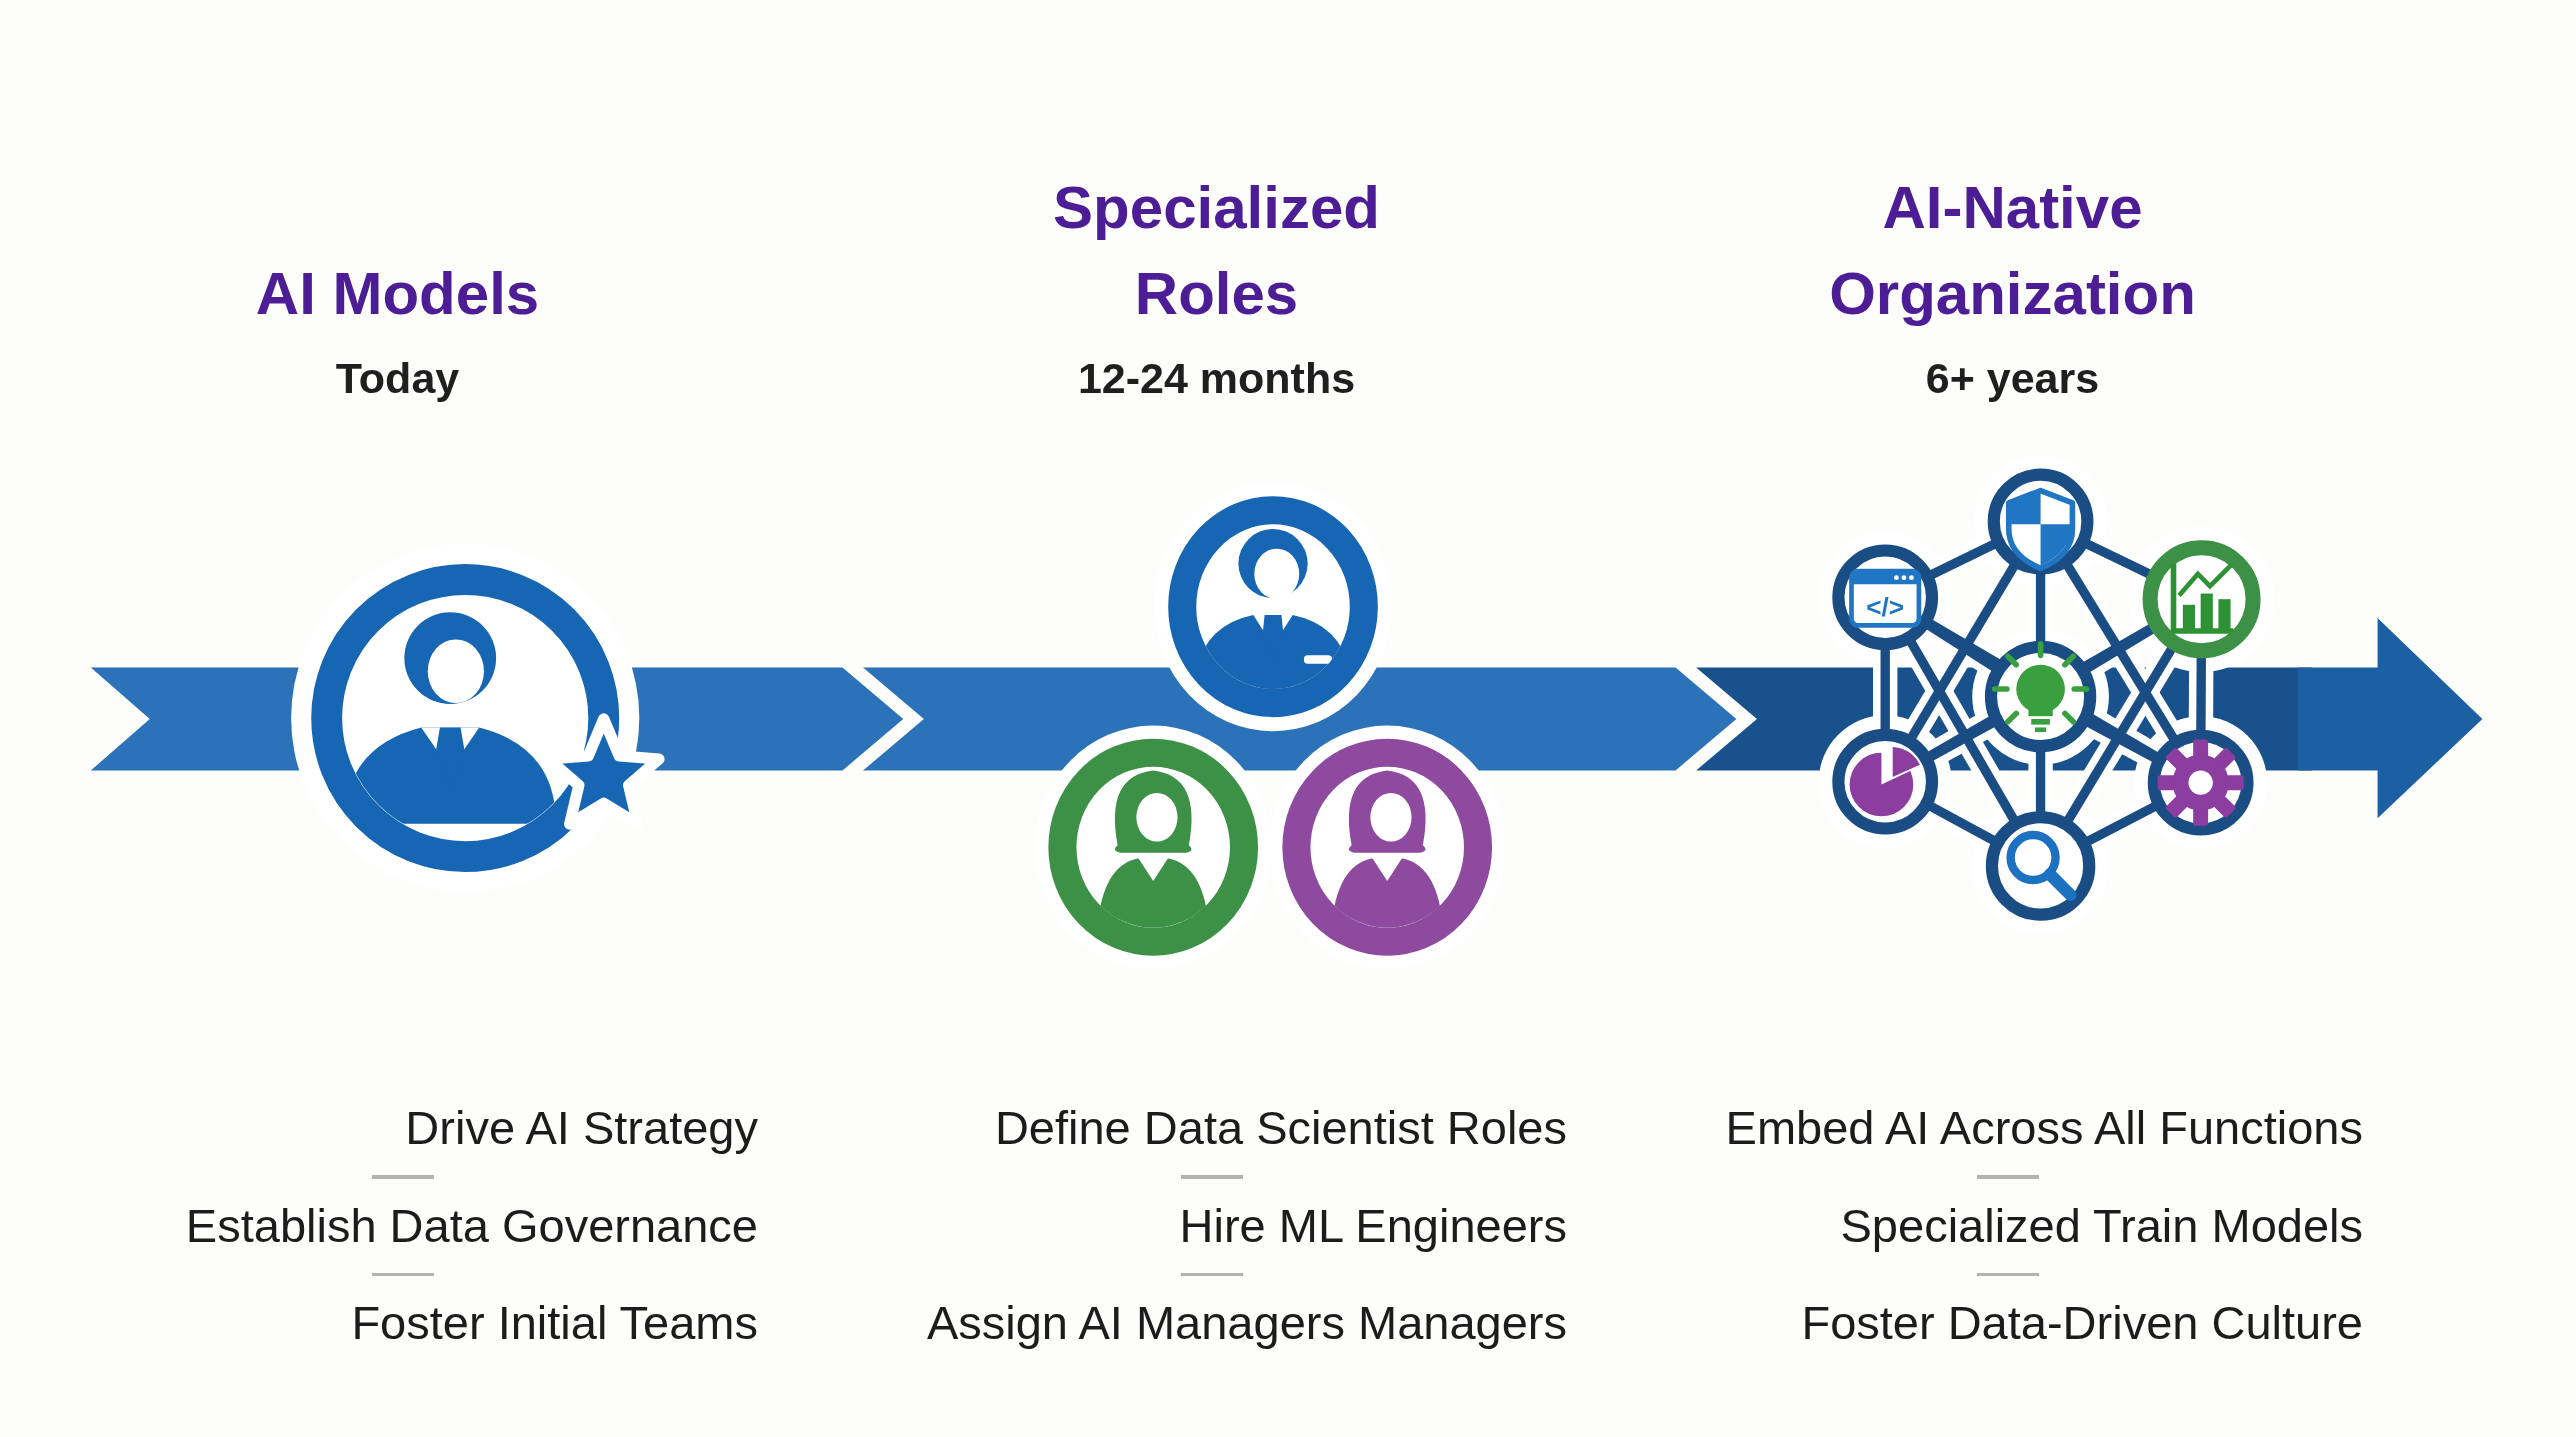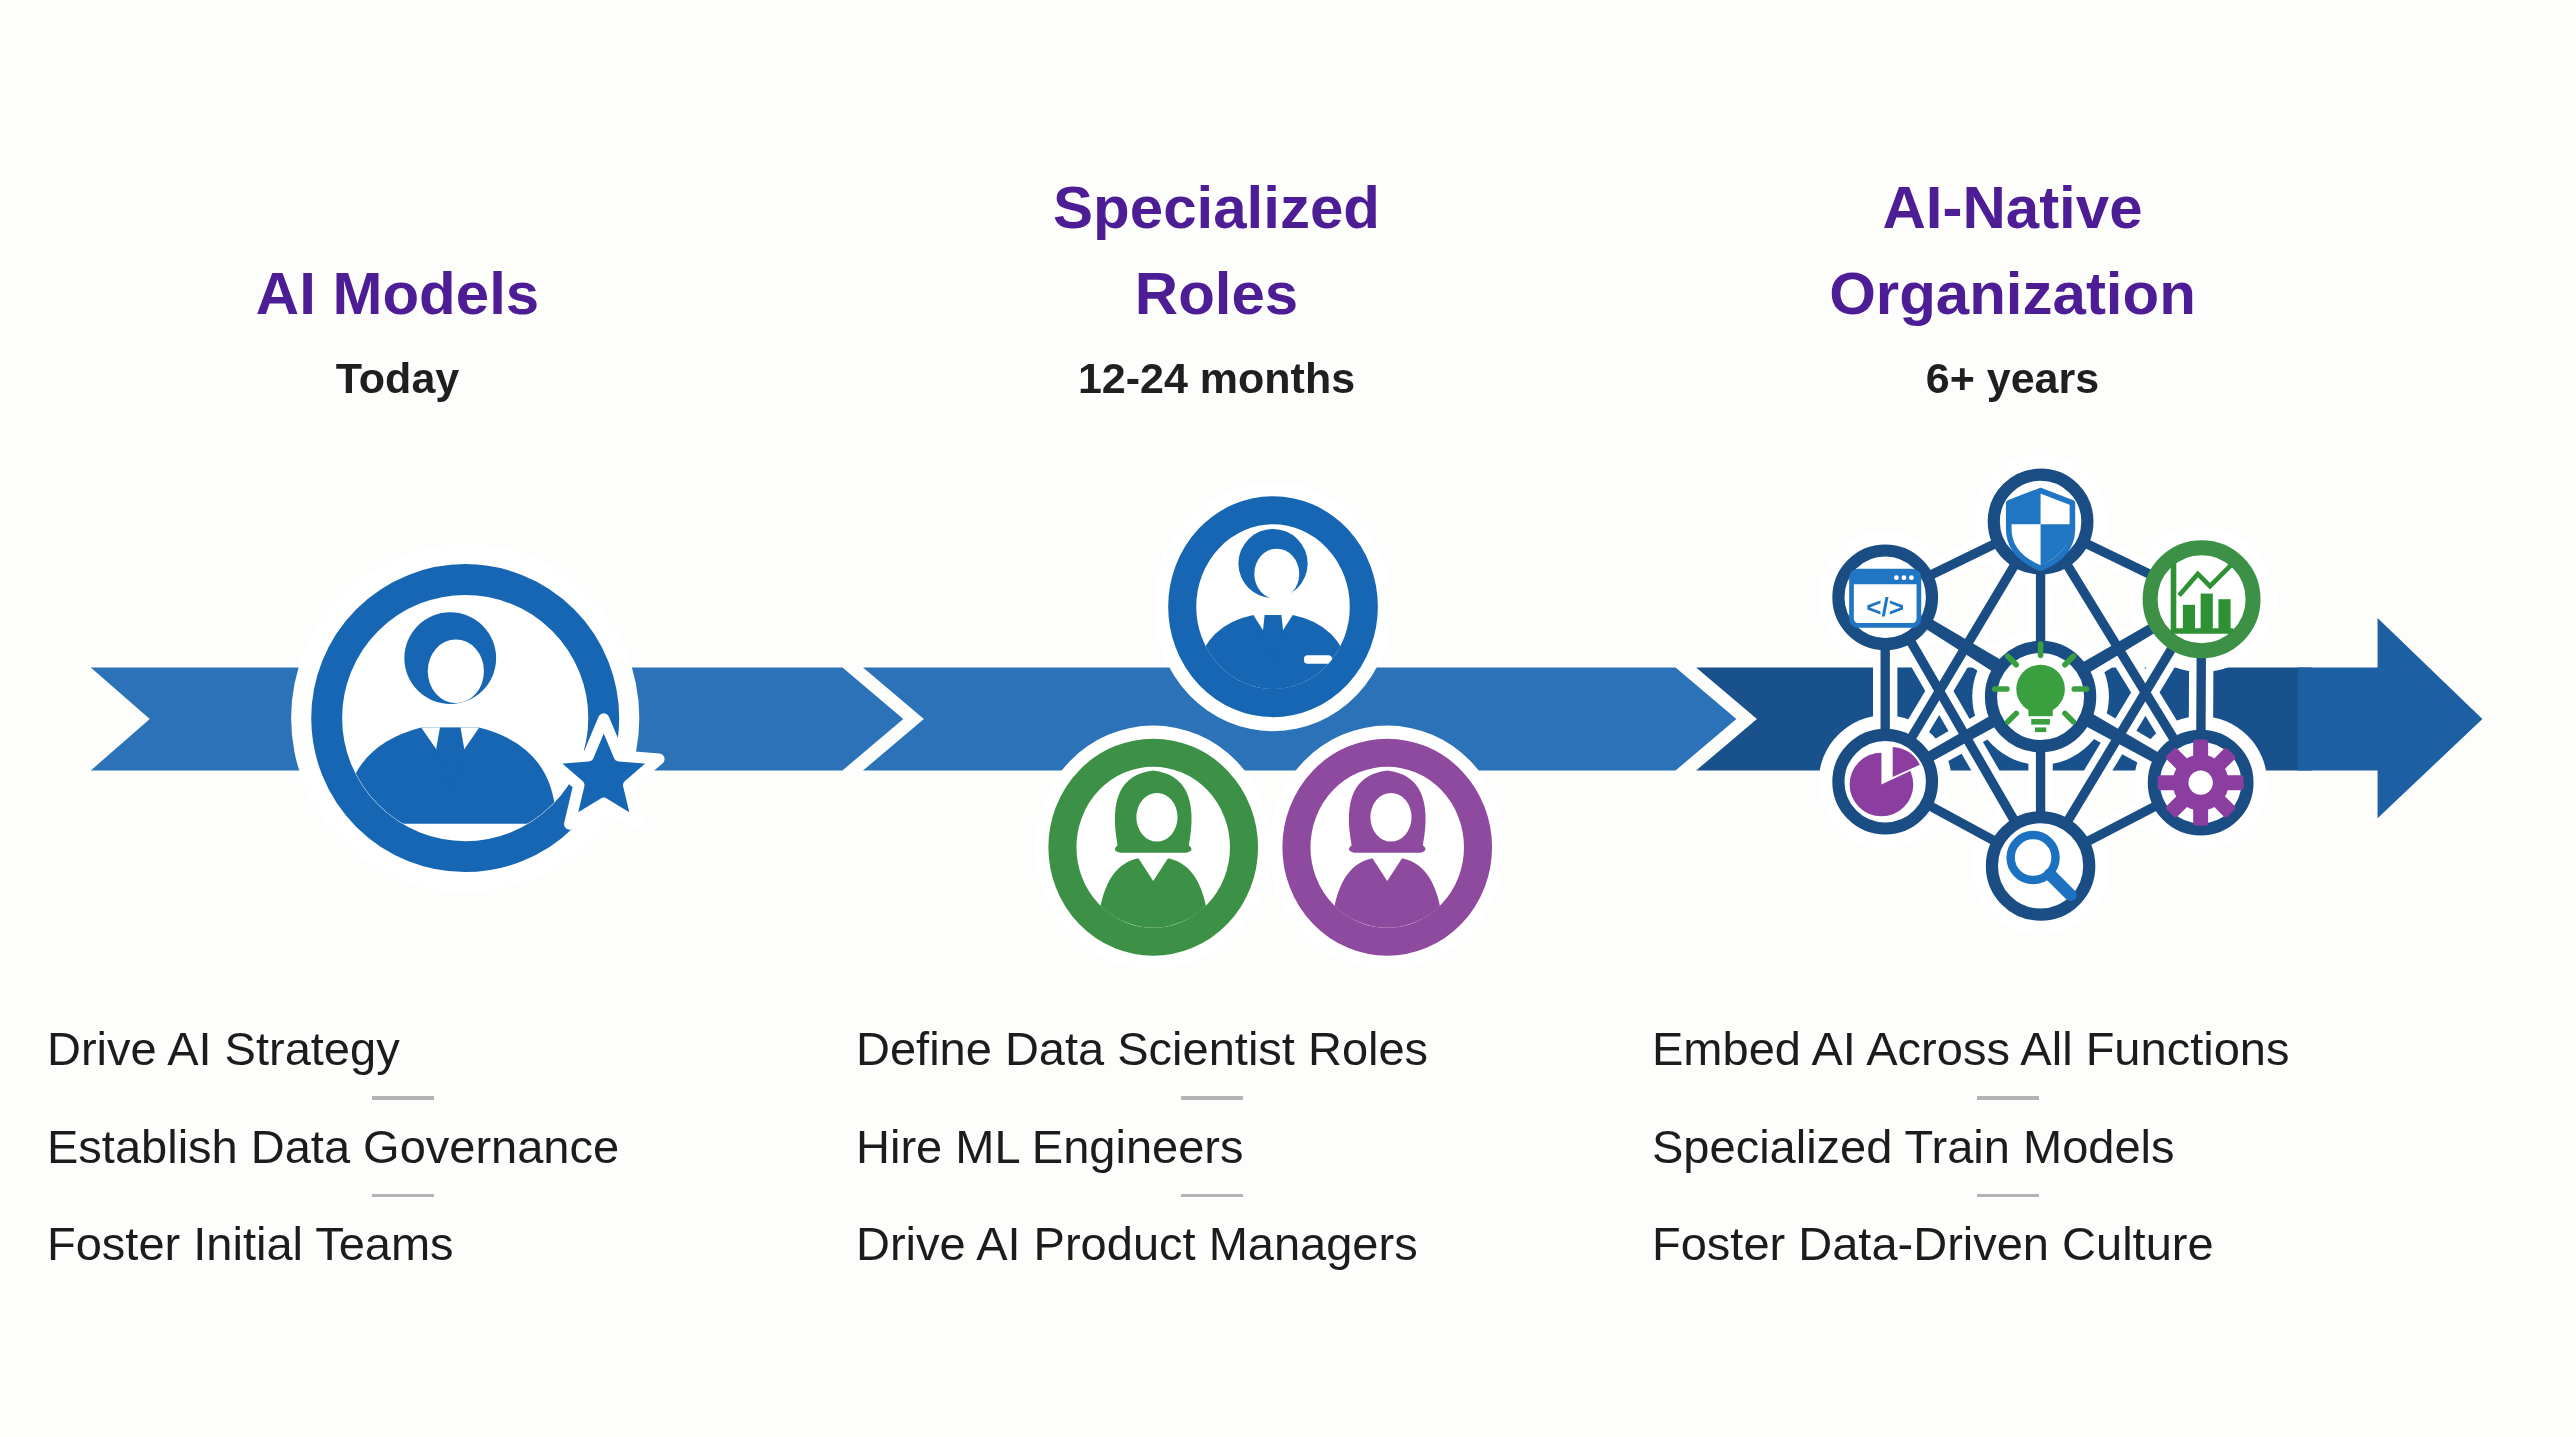--- a/index.html
+++ b/index.html
@@ -16,21 +16,21 @@
 
   .phase-header{position:absolute;top:159px;width:655px;text-align:center;}
   .phase-title{height:178px;display:flex;align-items:flex-end;justify-content:center;}
   .phase-title-inner{
     width:449px;margin:0 auto;
     font-size:60px;line-height:86px;font-weight:700;color:#4c1d95;
     letter-spacing:0px;
   }
   .phase-subtitle{margin-top:17px;font-size:43px;font-weight:700;color:#1f1f1f;}
 
-  .bullets{position:absolute;top:1019px;width:711px;text-align:left;}
+  .bullets{position:absolute;top:1098px;width:711px;text-align:right;}
   .bullet{font-size:47px;line-height:60px;color:#1c1c1c;}
   .divider{width:62px;height:3.7px;background:#b3b3b3;margin:17px auto;}
 
   
   .band-blue{fill:#2b72b8;}
   .band-dark{fill:#19518c;}
   .arrow-head{fill:#1d5fa3;}
   .halo{fill:#ffffff;}
   .ring-blue{fill:#ffffff;stroke:#1766b3;}
   .ring-green{fill:#ffffff;stroke:#3d9147;}
@@ -281,21 +281,21 @@
   <div class="bullet">Establish Data Governance</div>
   <div class="divider"></div>
   <div class="bullet">Foster Initial Teams</div>
 </div>
 
 <div class="bullets" style="left:856px">
   <div class="bullet">Define Data Scientist Roles</div>
   <div class="divider"></div>
   <div class="bullet">Hire ML Engineers</div>
   <div class="divider"></div>
-  <div class="bullet">Drive AI Product Managers</div>
+  <div class="bullet">Assign AI Managers Managers</div>
 </div>
 
 <div class="bullets" style="left:1652px">
   <div class="bullet">Embed AI Across All Functions</div>
   <div class="divider"></div>
   <div class="bullet">Specialized Train Models</div>
   <div class="divider"></div>
   <div class="bullet">Foster Data-Driven Culture</div>
 </div>
 

